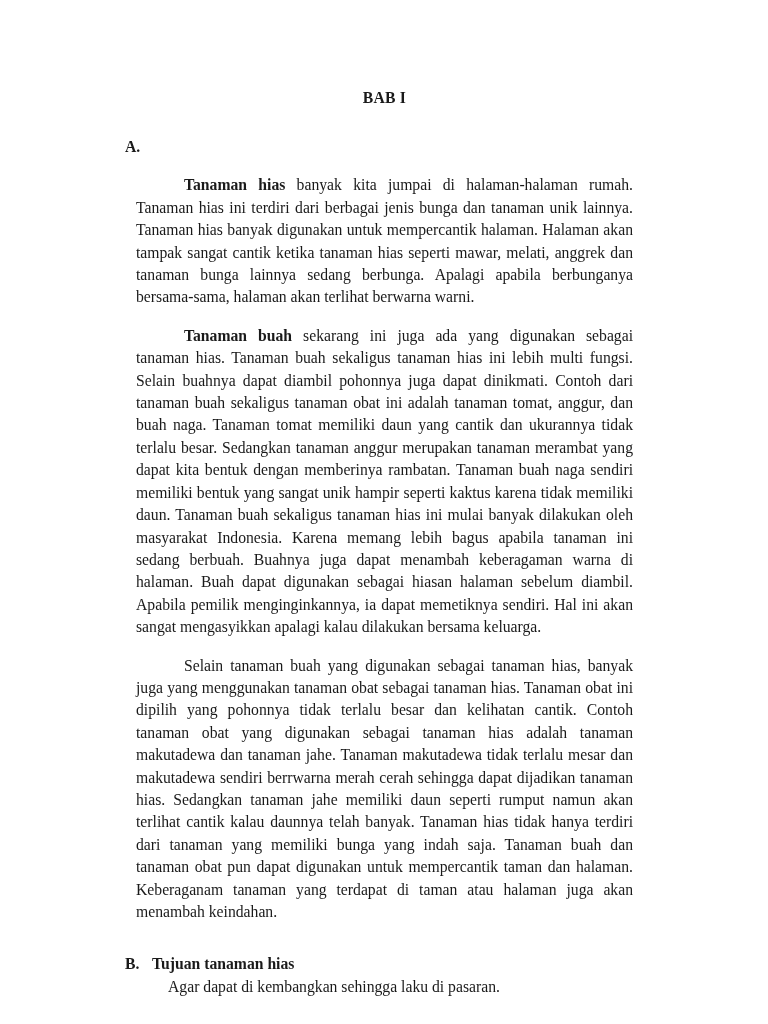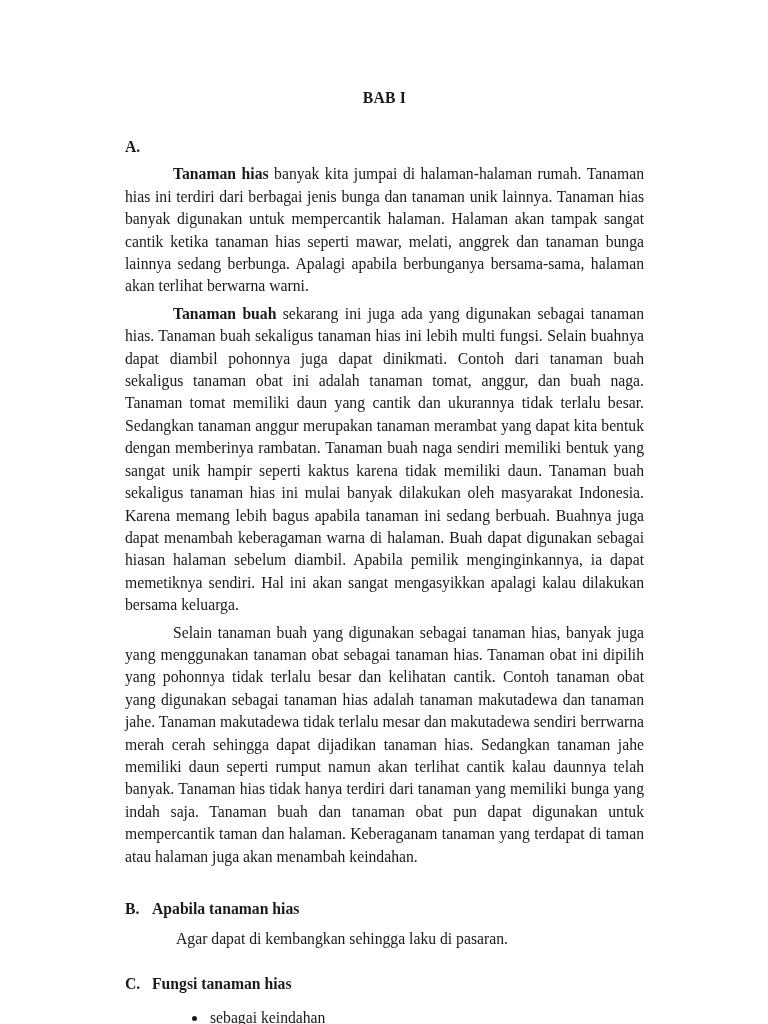--- a/index.html
+++ b/index.html
@@ -31,28 +31,28 @@
     display: flex;
     font-weight: bold;
     margin-top: 26px;
   }
   .sec-head .sec-label {
     flex: 0 0 32px;
     padding-left: 5px;
     box-sizing: border-box;
   }
   .body-par {
-    margin: 5px;
+    margin: 16px;
     text-align: justify;
     text-indent: 48px;
   }
   .sec-block { margin-top: 30px; }
   .sec-block .sec-head { margin-top: 0; }
   .sec-body {
-    margin: 8px;
+    margin: 0;
     padding-left: 48px;
   }
   .sec-block-c { margin-top: 22px; }
   .bullet-list {
     margin: 12px;
     padding-left: 76px;
   }
   .bullet-list li {
     list-style: disc;
     padding-left: 2px;
@@ -77,21 +77,21 @@
 
   <p class="body-par"><b>Tanaman hias</b><span> banyak kita jumpai di halaman-halaman rumah. Tanaman hias ini terdiri dari berbagai jenis bunga dan tanaman unik lainnya. Tanaman hias banyak digunakan untuk mempercantik halaman. Halaman akan tampak sangat cantik ketika tanaman hias seperti mawar, melati, anggrek dan tanaman bunga lainnya sedang berbunga. Apalagi apabila berbunganya bersama-sama, halaman akan terlihat berwarna warni.</span></p>
 
   <p class="body-par"><b>Tanaman buah</b><span> sekarang ini juga ada yang digunakan sebagai tanaman hias. Tanaman buah sekaligus tanaman hias ini lebih multi fungsi. Selain buahnya dapat diambil pohonnya juga dapat dinikmati. Contoh dari tanaman buah sekaligus tanaman obat ini adalah tanaman tomat, anggur, dan buah naga. Tanaman tomat memiliki daun yang cantik dan ukurannya tidak terlalu besar. Sedangkan tanaman anggur merupakan tanaman merambat yang dapat kita bentuk dengan memberinya rambatan. Tanaman buah naga sendiri memiliki bentuk yang sangat unik hampir seperti kaktus karena tidak memiliki daun. Tanaman buah sekaligus tanaman hias ini mulai banyak dilakukan oleh masyarakat Indonesia. Karena memang lebih bagus apabila tanaman ini sedang berbuah. Buahnya juga dapat menambah keberagaman warna di halaman. Buah dapat digunakan sebagai hiasan halaman sebelum diambil. Apabila pemilik menginginkannya, ia dapat memetiknya sendiri. Hal ini akan sangat mengasyikkan apalagi kalau dilakukan bersama keluarga.</span></p>
 
   <p class="body-par"><span>Selain tanaman buah yang digunakan sebagai tanaman hias, banyak juga yang menggunakan tanaman obat sebagai tanaman hias. Tanaman obat ini dipilih yang pohonnya tidak terlalu besar dan kelihatan cantik. Contoh tanaman obat yang digunakan sebagai tanaman hias adalah tanaman makutadewa dan tanaman jahe. Tanaman makutadewa tidak terlalu mesar dan makutadewa sendiri berrwarna merah cerah sehingga dapat dijadikan tanaman hias. Sedangkan tanaman jahe memiliki daun seperti rumput namun akan terlihat cantik kalau daunnya telah banyak. Tanaman hias tidak hanya terdiri dari tanaman yang memiliki bunga yang indah saja. Tanaman buah dan tanaman obat pun dapat digunakan untuk mempercantik taman dan halaman. Keberaganam tanaman yang terdapat di taman atau halaman juga akan menambah keindahan.</span></p>
 
   <div class="sec-block">
     <div class="sec-head">
       <span class="sec-label">B.</span>
-      <span class="sec-title">Apabila tanaman hias</span>
+      <span class="sec-title">Tujuan tanaman hias</span>
     </div>
     <p class="sec-body">Agar dapat di kembangkan sehingga laku di pasaran.</p>
   </div>
 
   <div class="sec-block sec-block-c">
     <div class="sec-head">
       <span class="sec-label">C.</span>
       <span class="sec-title">Fungsi tanaman hias</span>
     </div>
     <ul class="bullet-list">

